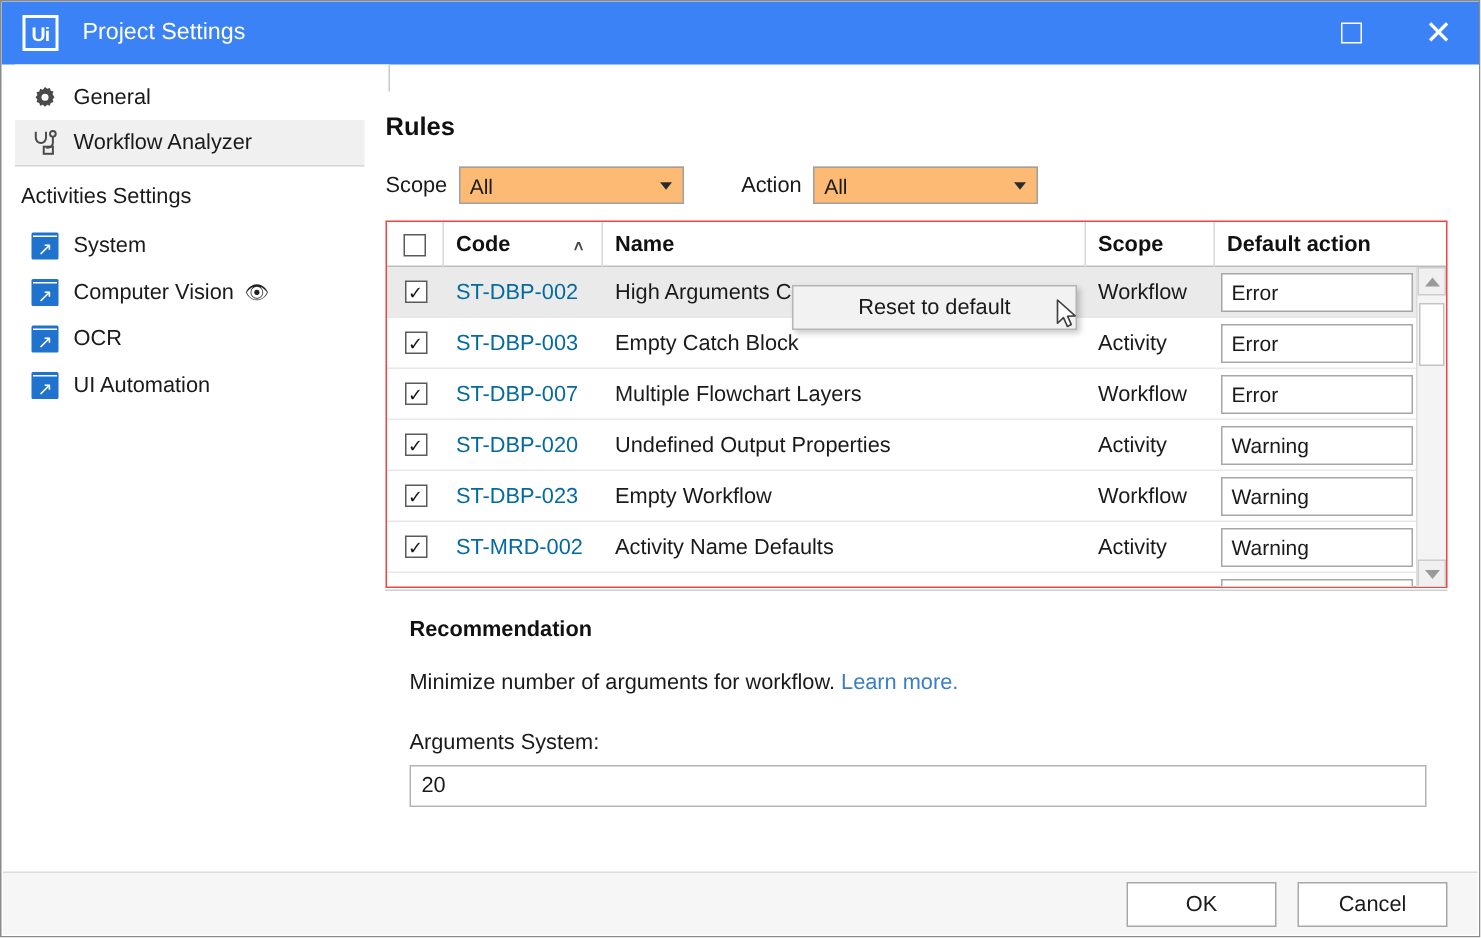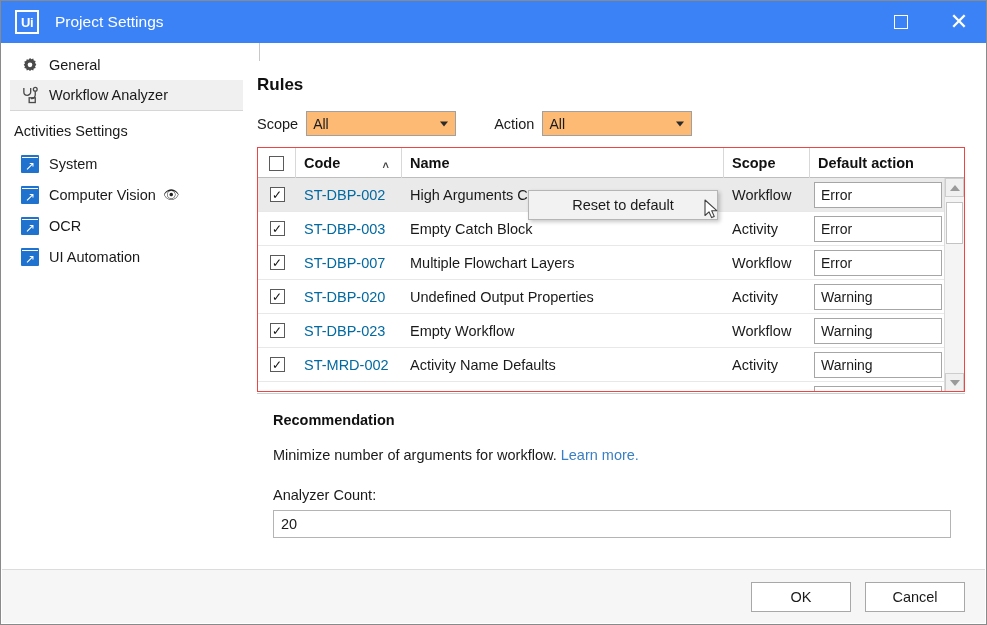--- a/index.html
+++ b/index.html
@@ -266,21 +266,21 @@
     border: 1px solid #b4b4b4;
     background: #ffffff;
     display: flex; align-items: center;
     padding-left: 7px;
     font-size: 14.5px; color: #1a1a1a;
   }
 
   
   .footer {
     position: absolute; left: 1px; bottom: 1px;
-    width: 983px; height: 54px;
+    width: 983px; height: 42px;
     background: #f6f6f6;
     border-top: 1px solid #dcdcdc;
     display: flex; align-items: center; justify-content: flex-end;
     padding-right: 20px;
   }
   .btn {
     width: 100px; height: 30px;
     border: 1px solid #a8a8a8;
     background: #ffffff;
     display: flex; align-items: center; justify-content: center;
@@ -539,21 +539,21 @@
         </div>
       </div>
     </div>
 
     <div class="reco">
       <div class="reco-title">Recommendation</div>
       <div class="reco-text">
         <span>Minimize number of arguments for workflow.</span>
         <span class="reco-link">Learn more.</span>
       </div>
-      <div class="field-label">Analyzer Count:</div>
+      <div class="field-label">Arguments System:</div>
       <div class="field-input">20</div>
     </div>
 
   </div>
 
   <div class="ctx-menu">
     <span>Reset to default</span>
   </div>
 
   <div class="cursor">

